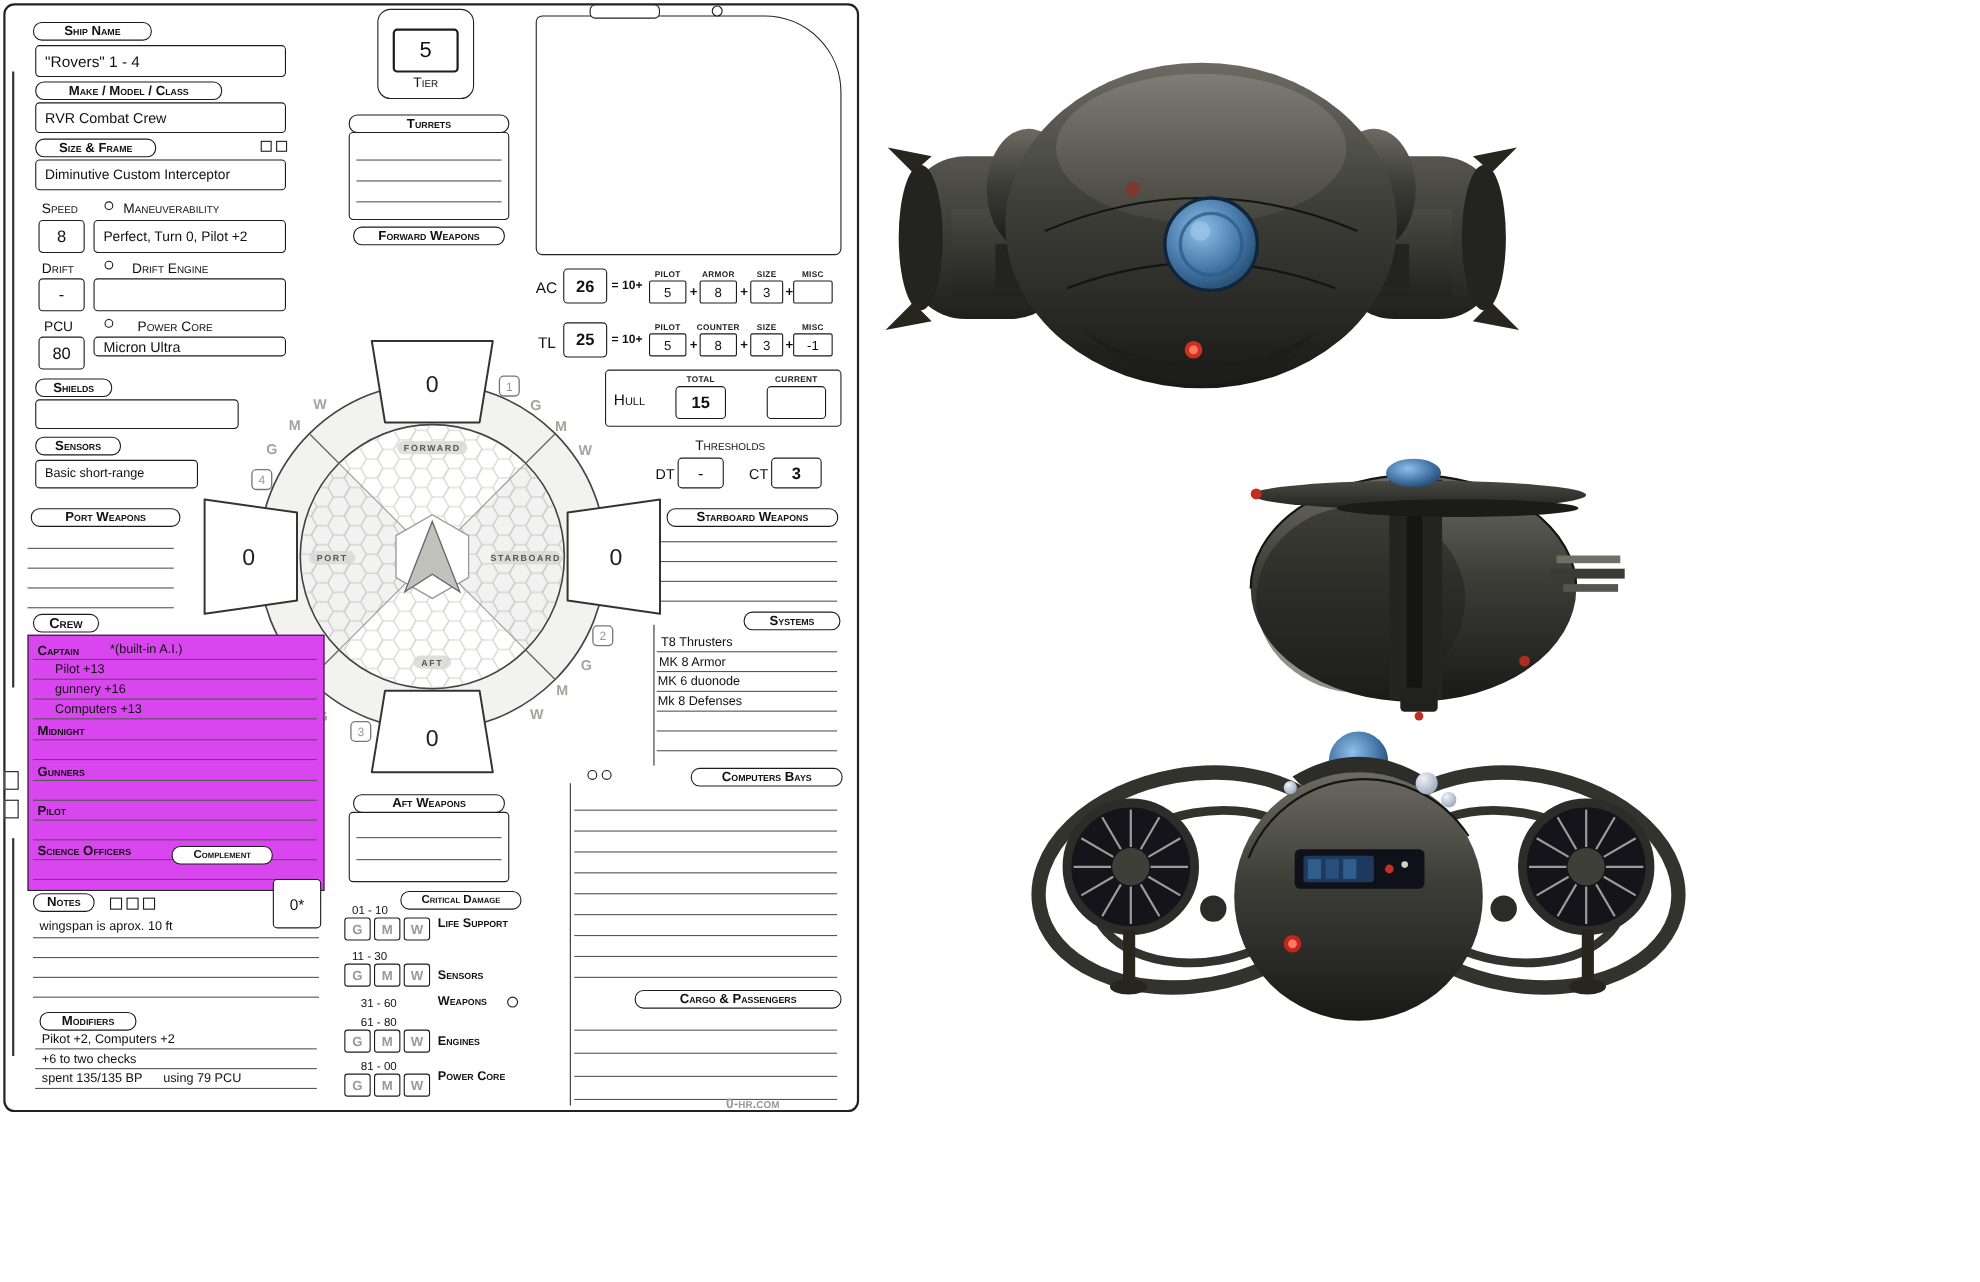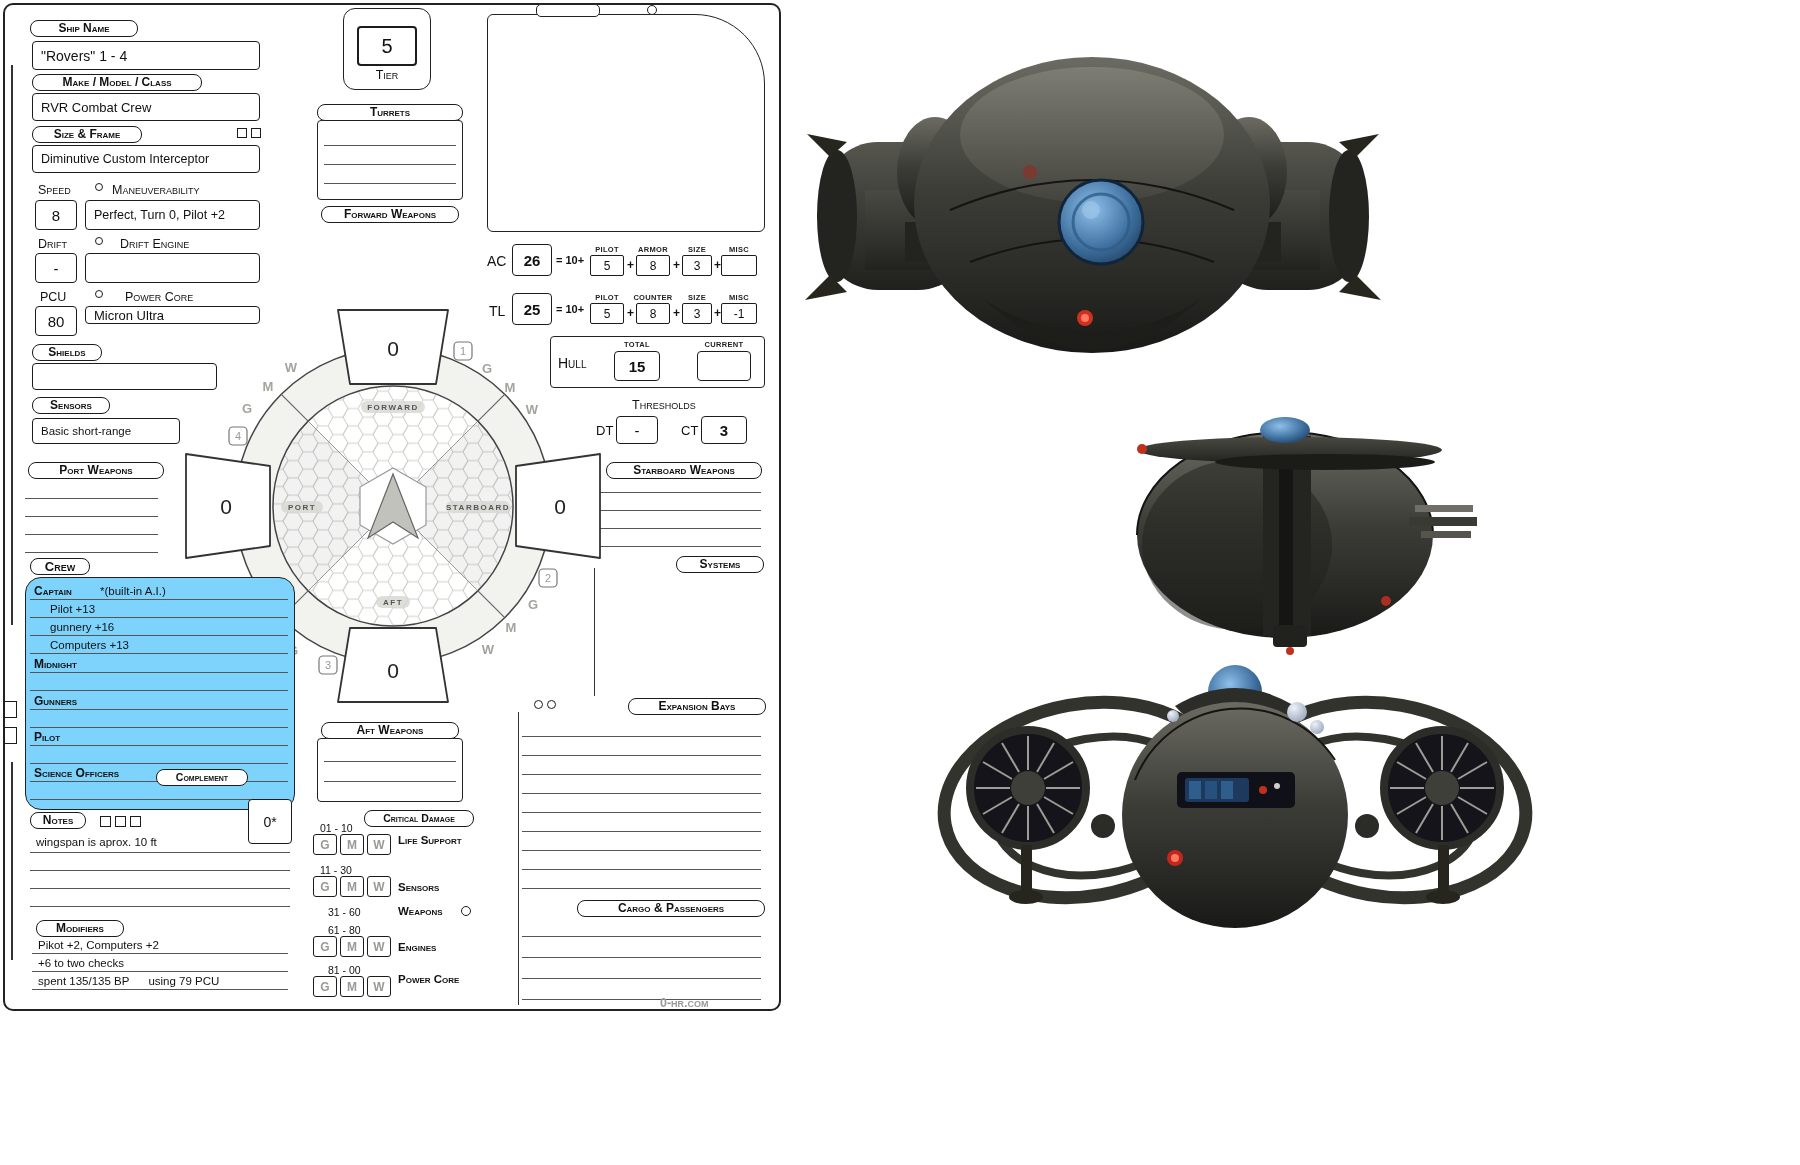--- a/index.html
+++ b/index.html
@@ -109,21 +109,21 @@
 
   <div class="tab" style="left:28px;top:462px;min-width:136px">Port Weapons</div>
   <div class="abs" style="left:25px;top:482px;width:135px;height:80px">
     <div class="rule" style="left:0;top:16px;width:133px"></div>
     <div class="rule" style="left:0;top:34px;width:133px"></div>
     <div class="rule" style="left:0;top:52px;width:133px"></div>
     <div class="rule" style="left:0;top:70px;width:133px"></div>
   </div>
 
   <div class="tab" style="left:30px;top:558px;min-width:60px;font-size:13px">Crew</div>
-  <div class="abs" style="left:25px;top:577px;width:270px;height:233px;border:1.6px solid #222;border-radius:16px;background:#7dd3fc;z-index:2">
+  <div class="abs" style="left:25px;top:577px;width:270px;height:233px;border:1.6px solid #222;border-radius:0;background:#d946ef;z-index:2">
     <span class="crew-h abs" style="left:8px;top:6px">Captain</span>
     <span class="hand abs" style="left:74px;top:7px">*(built-in A.I.)</span>
     <div class="rule" style="left:4px;top:21px;width:258px"></div>
     <span class="hand abs" style="left:24px;top:25px">Pilot +13</span>
     <div class="rule" style="left:4px;top:39px;width:258px"></div>
     <span class="hand abs" style="left:24px;top:43px">gunnery +16</span>
     <div class="rule" style="left:4px;top:57px;width:258px"></div>
     <span class="hand abs" style="left:24px;top:61px">Computers +13</span>
     <div class="rule" style="left:4px;top:75px;width:258px"></div>
     <span class="crew-h abs" style="left:8px;top:79px">Midnight</span>
@@ -349,24 +349,36 @@
   <div class="tab" style="left:606px;top:462px;min-width:156px">Starboard Weapons</div>
   <div class="abs" style="left:596px;top:480px;width:167px;height:70px">
     <div class="rule" style="left:0;top:12px;width:165px"></div>
     <div class="rule" style="left:0;top:30px;width:165px"></div>
     <div class="rule" style="left:0;top:48px;width:165px"></div>
     <div class="rule" style="left:0;top:66px;width:165px"></div>
   </div>
 
   <div class="tab" style="left:676px;top:556px;min-width:88px">Systems</div>
   <div class="abs deco" style="left:594px;top:568px;height:128px;border-left:1.6px solid #333"></div>
+  <div class="abs" style="left:597px;top:572px;width:166px;height:125px">
+    <span class="hand abs" style="left:4px;top:6px">T8 Thrusters</span>
+    <div class="rule" style="left:0;top:20px;width:164px"></div>
+    <span class="hand abs" style="left:2px;top:24px">MK 8 Armor</span>
+    <div class="rule" style="left:0;top:38px;width:164px"></div>
+    <span class="hand abs" style="left:1px;top:42px">MK 6 duonode</span>
+    <div class="rule" style="left:0;top:56px;width:164px"></div>
+    <span class="hand abs" style="left:1px;top:60px">Mk 8 Defenses</span>
+    <div class="rule" style="left:0;top:74px;width:164px"></div>
+    <div class="rule" style="left:0;top:92px;width:164px"></div>
+    <div class="rule" style="left:0;top:110px;width:164px"></div>
+  </div>
 
   <div class="circ" style="left:534px;top:700px;width:9px;height:9px"></div>
   <div class="circ" style="left:547px;top:700px;width:9px;height:9px"></div>
-  <div class="tab" style="left:628px;top:698px;min-width:138px">Expansion Bays</div>
+  <div class="tab" style="left:628px;top:698px;min-width:138px">Computers Bays</div>
   <div class="abs deco" style="left:518px;top:712px;height:293px;border-left:1.6px solid #333"></div>
   <div class="abs" style="left:522px;top:716px;width:241px;height:180px">
     <div class="rule" style="left:0;top:20px;width:239px"></div>
     <div class="rule" style="left:0;top:39px;width:239px"></div>
     <div class="rule" style="left:0;top:58px;width:239px"></div>
     <div class="rule" style="left:0;top:77px;width:239px"></div>
     <div class="rule" style="left:0;top:96px;width:239px"></div>
     <div class="rule" style="left:0;top:115px;width:239px"></div>
     <div class="rule" style="left:0;top:134px;width:239px"></div>
     <div class="rule" style="left:0;top:153px;width:239px"></div>

